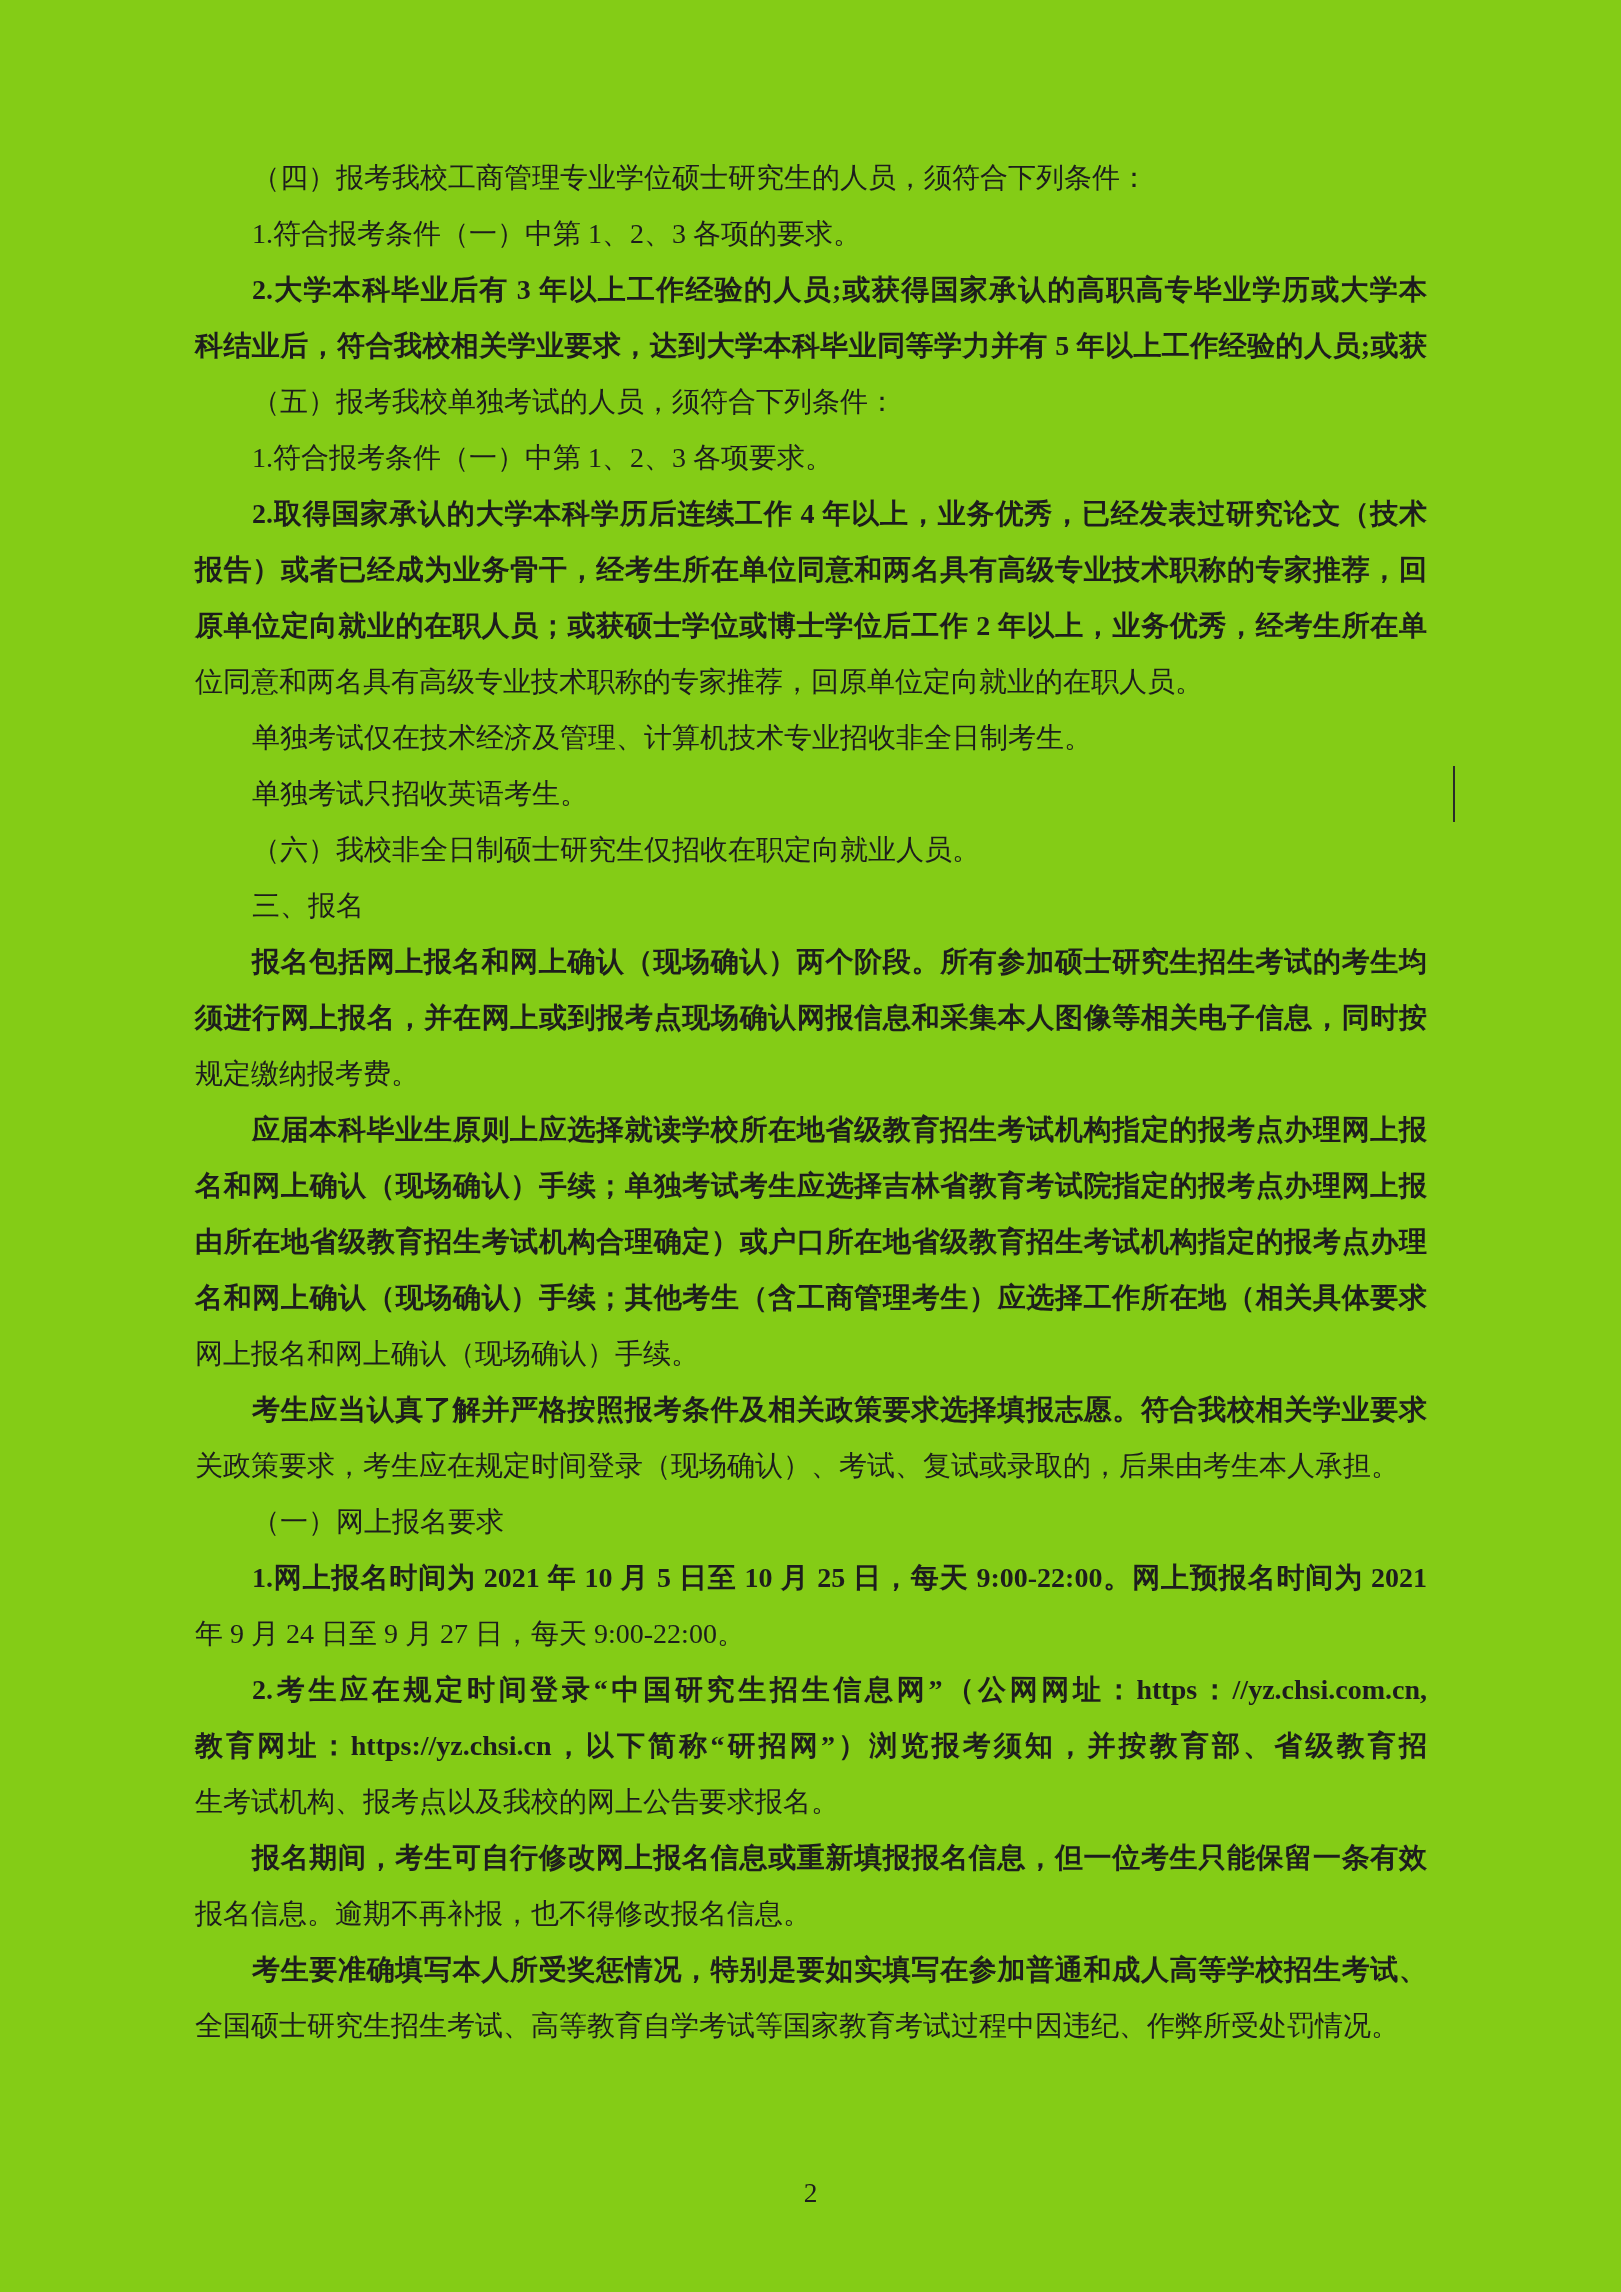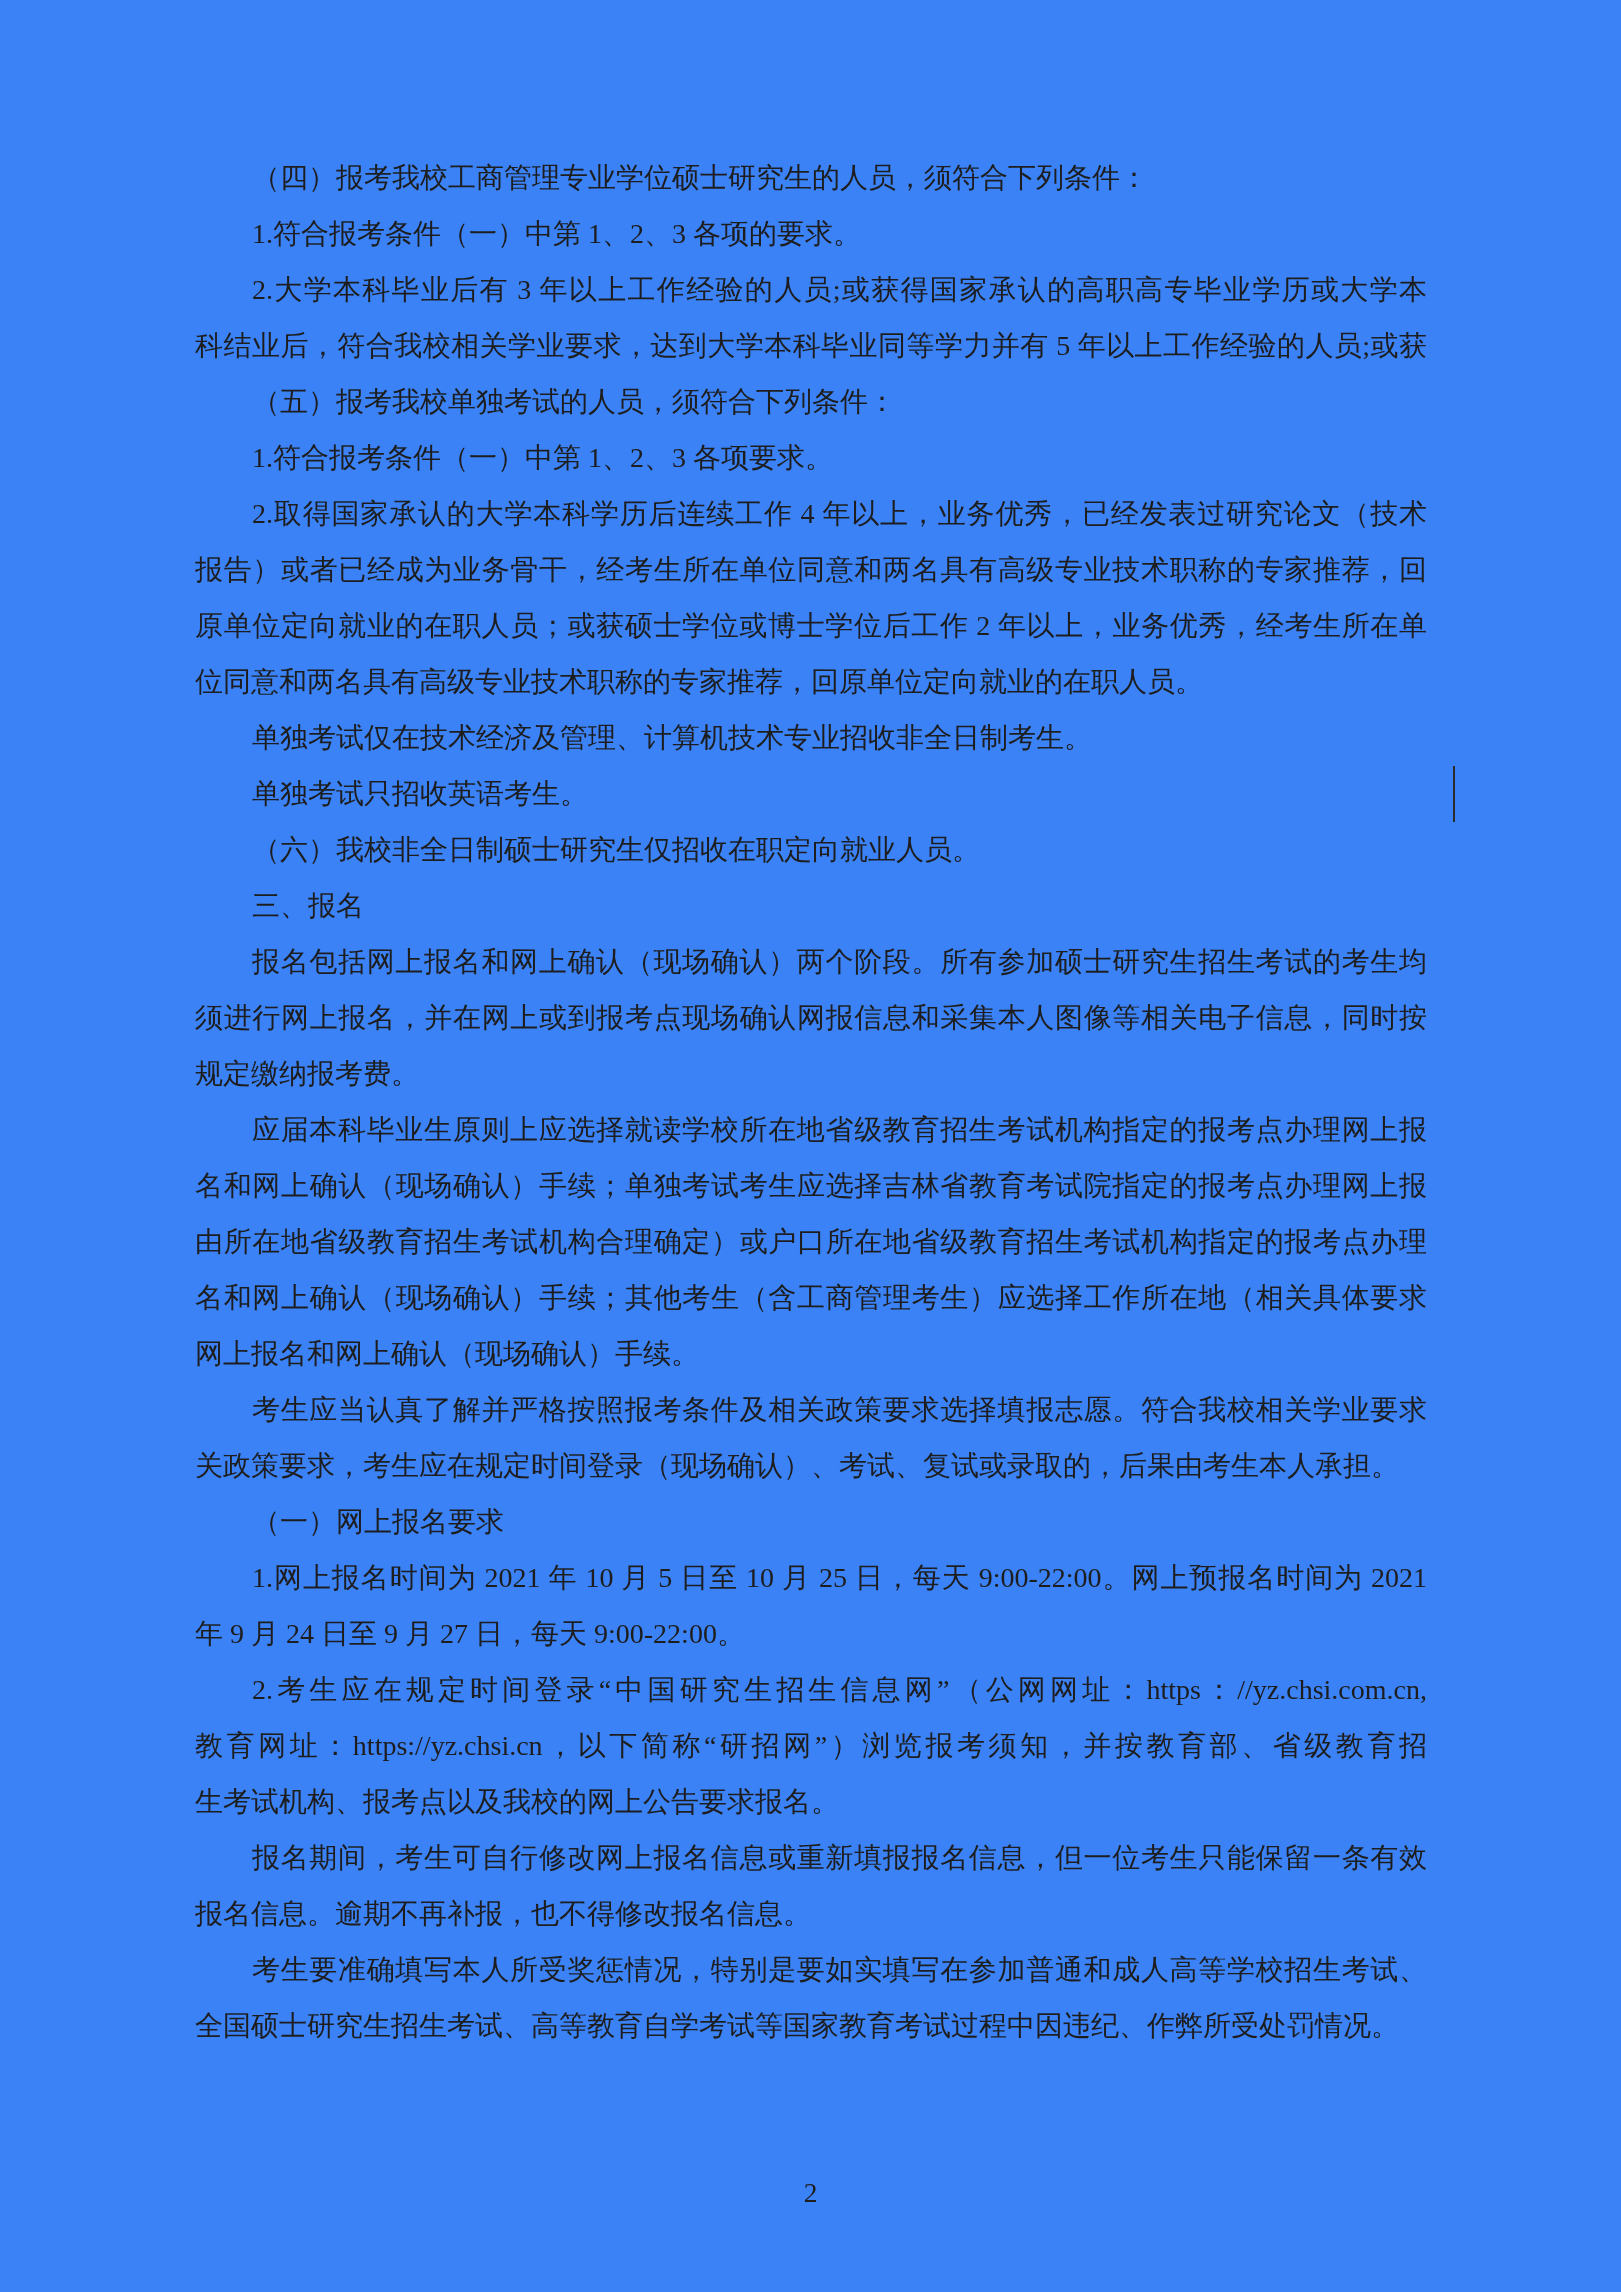--- a/index.html
+++ b/index.html
@@ -11,21 +11,21 @@
     height: 2293px;
     background: #ffffff;
     position: relative;
     font-family: "Liberation Serif", "DejaVu Serif", serif;
   }
   .page {
     position: absolute;
     left: 0; top: 0;
     width: 1621px;
     height: 2293px;
-    background: #3b82f6;
+    background: #84cc16;
     overflow: hidden;
   }
   .textblock {
     position: absolute;
     left: 195px;
     top: 150px;
     width: 1232px;
   }
   .line {
     height: 56px;
@@ -34,20 +34,21 @@
     color: #1d1d1d;
     text-align: justify;
     text-align-last: left;
     letter-spacing: 0;
   }
   .line.ind {
     text-indent: 57px;
   }
   .line.jst {
     text-align-last: justify;
+    font-weight: bold;
   }
   .revision-bar {
     position: absolute;
     left: 1453px;
     top: 766px;
     width: 2px;
     height: 56px;
     background: #2b2b2b;
   }
   .pagenum {

